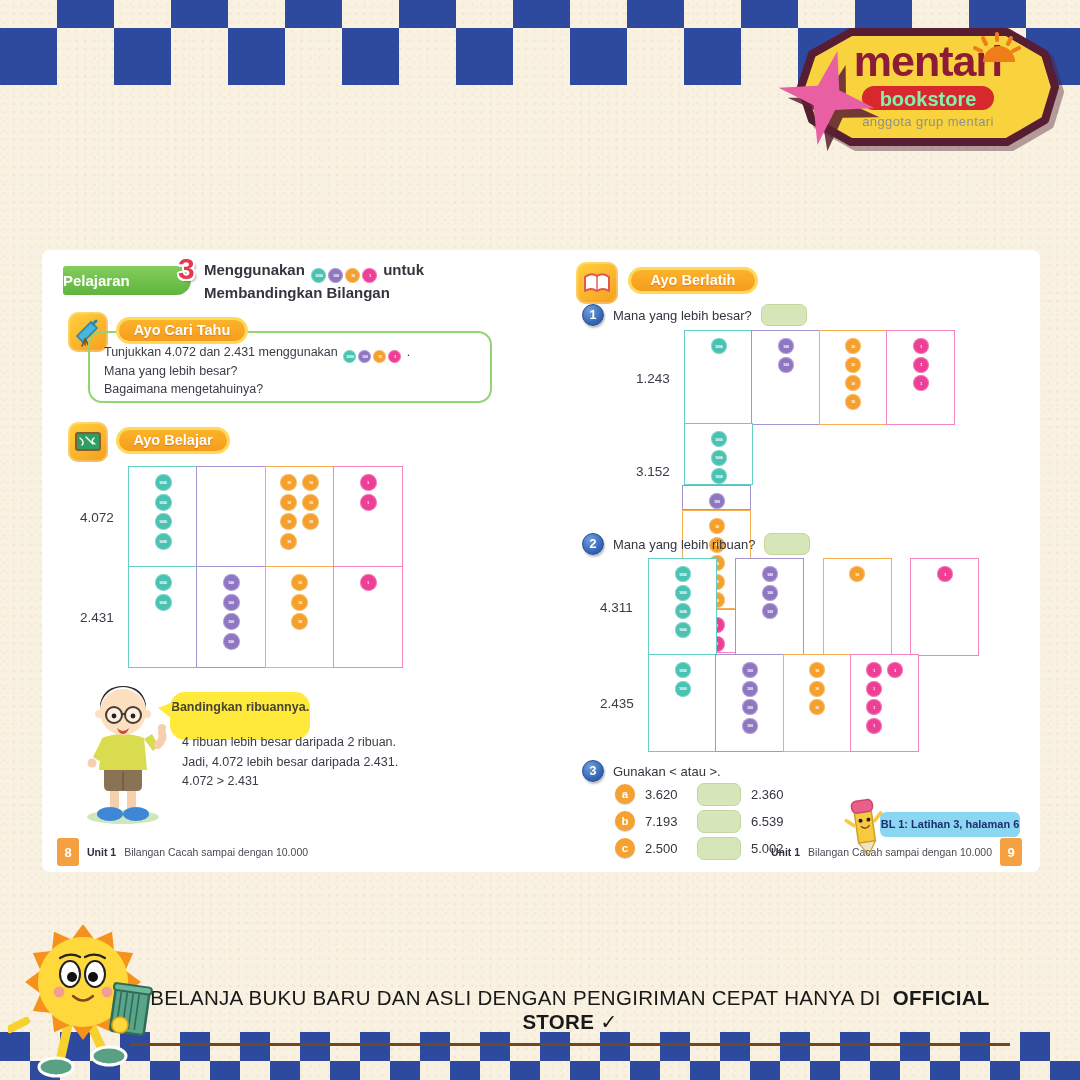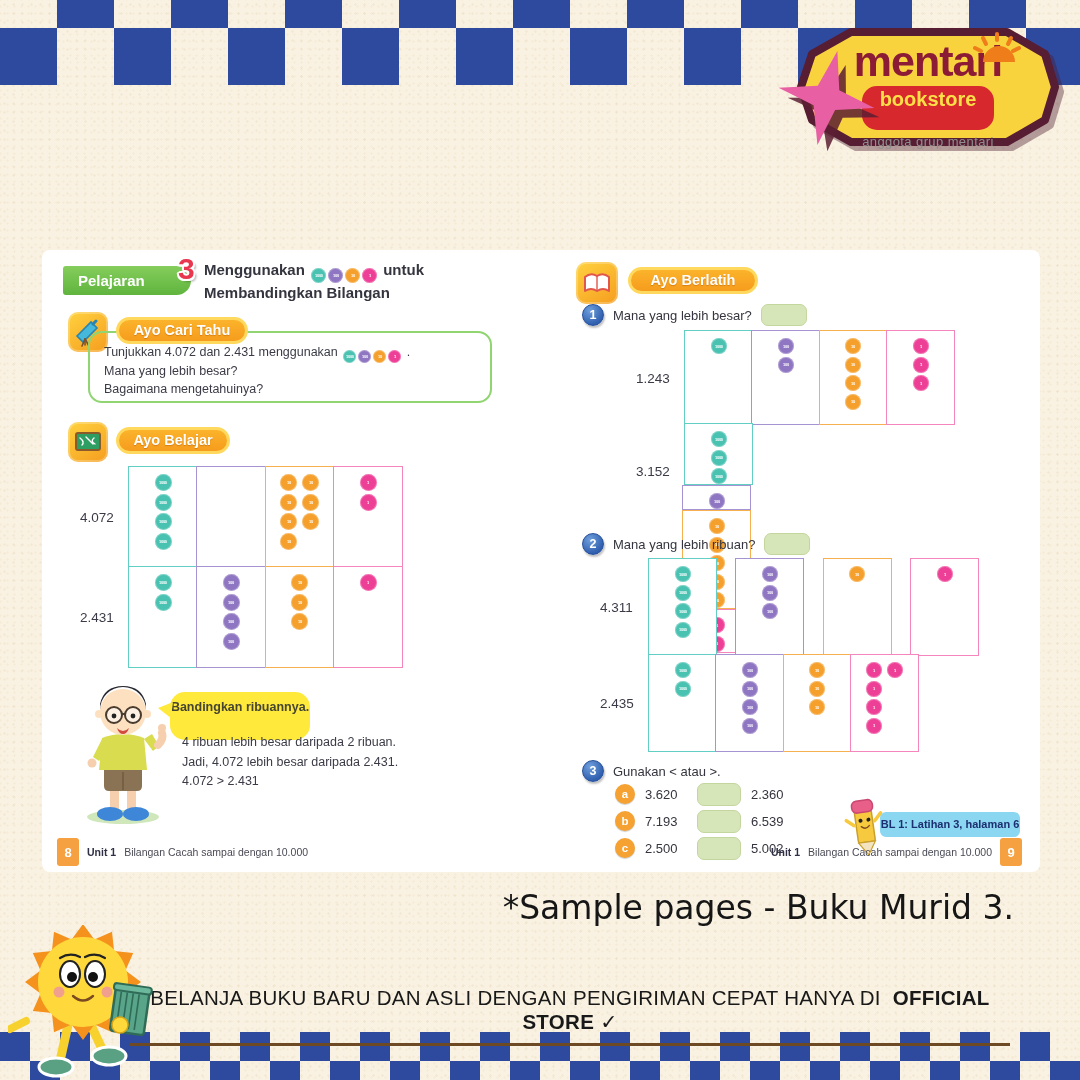--- a/index.html
+++ b/index.html
@@ -15,29 +15,29 @@
   .chk-bot1{top:1032px;height:29px;background:repeating-linear-gradient(90deg,#2e4a9f 0 30px,transparent 30px 60px);}
   .chk-bot2{top:1061px;height:19px;background:repeating-linear-gradient(90deg,transparent 0 30px,#2e4a9f 30px 60px);}
 
   
   .logo-wrap{position:absolute;left:775px;top:18px;width:300px;height:140px;z-index:6;}
   .logo-plaque{position:absolute;left:20px;top:8px;width:266px;height:122px;filter:drop-shadow(5px 5px 0 rgba(74,26,44,.4));}
   .logo-star{position:absolute;left:0px;top:30px;width:105px;height:105px;}
   .logo-text{position:absolute;left:20px;top:8px;width:266px;height:122px;text-align:center;}
   .logo-brand{position:relative;margin-top:14px;font-size:43px;font-weight:bold;color:#8c1b35;letter-spacing:-1px;line-height:1;}
   .logo-sunspot{position:absolute;left:178px;top:-8px;width:48px;height:34px;}
-  .logo-pill{display:inline-block;margin-top:3px;background:#d7282e;color:#fde047;border-radius:15px;
-    font-size:20px;font-weight:bold;padding:2px 18px 20px;line-height:1.1;}
+  .logo-pill{display:inline-block;margin-top:3px;background:#d7282e;color:#86efac;border-radius:15px;
+    font-size:20px;font-weight:bold;padding:2px 18px 0;line-height:1.1;}
   .logo-tag{margin-top:4px;font-size:13px;color:#8f8f8f;letter-spacing:.4px;}
 
   
   .pages{position:absolute;left:42px;top:250px;width:998px;height:622px;background:#fff;border-radius:8px;z-index:2;}
   .abs{position:absolute;}
   .lesson-banner{left:21px;top:16px;width:128px;height:29px;background:linear-gradient(#85cd5c,#5fb43e);
-    border-radius:3px 15px 15px 3px;color:#fff;font-weight:bold;font-size:15px;line-height:29px;padding-left:15px;box-sizing:border-box;}
+    border-radius:3px 15px 15px 3px;color:#fff;font-weight:bold;font-size:15px;line-height:29px;box-sizing:border-box;}
   .lesson-num{left:136px;top:2px;font-size:30px;font-weight:bold;color:#e8374f;z-index:3;
     text-shadow:-2px 0 #fff,2px 0 #fff,0 -2px #fff,0 2px #fff,-1.5px -1.5px #fff,1.5px 1.5px #fff,-1.5px 1.5px #fff,1.5px -1.5px #fff,3px 3px 2px rgba(0,0,0,.25);}
   .lesson-title{left:162px;top:10px;width:260px;font-size:15px;font-weight:bold;color:#35353f;line-height:19.5px;}
   .lesson-title .pvline{display:inline-flex;align-items:center;gap:2px;vertical-align:-3px;margin:0 2px;}
   .icon-sq{width:40px;height:40px;border-radius:10px;background:linear-gradient(145deg,#ffd23f,#f59d1f);
     box-shadow:inset 0 0 0 2px rgba(255,255,255,.25);display:flex;align-items:center;justify-content:center;}
   .pill{background:linear-gradient(#fbb32b,#f69c1d);border:3px solid #ffd95e;border-radius:16px;color:#fff;
     font-weight:bold;font-size:14.5px;text-align:center;box-sizing:border-box;text-shadow:0 1px 1px rgba(170,85,0,.45);z-index:3;}
   .greenbox{left:46px;top:81px;width:404px;height:72px;border:2.5px solid #90d571;border-radius:14px;box-sizing:border-box;
     padding:11px 0 0 14px;font-size:12.5px;color:#3b3b47;line-height:17.5px;}
@@ -556,21 +556,20 @@
     </svg>
     <div class="abs badge">BL 1: Latihan 3, halaman 6</div>
 
     <div class="footer" style="right:18px;">
       <span class="fut">Unit 1</span>
       <span class="fft">Bilangan Cacah sampai dengan 10.000</span>
       <div class="pgnum">9</div>
     </div>
   </div>
 
-  <div class="caption">*Sample pages - Buku Murid 3.</div>
 
   <div class="banner">
     <span>BELANJA BUKU BARU DAN ASLI DENGAN PENGIRIMAN CEPAT HANYA DI</span>
     <b>&nbsp;<span>OFFICIAL STORE</span></b>
     <span>✓</span>
   </div>
 
   <svg class="sun-mascot" viewBox="0 0 175 158">
     <g>
       <path d="M60,100 L52,136" stroke="#f7d22f" stroke-width="9" stroke-linecap="round"></path>

